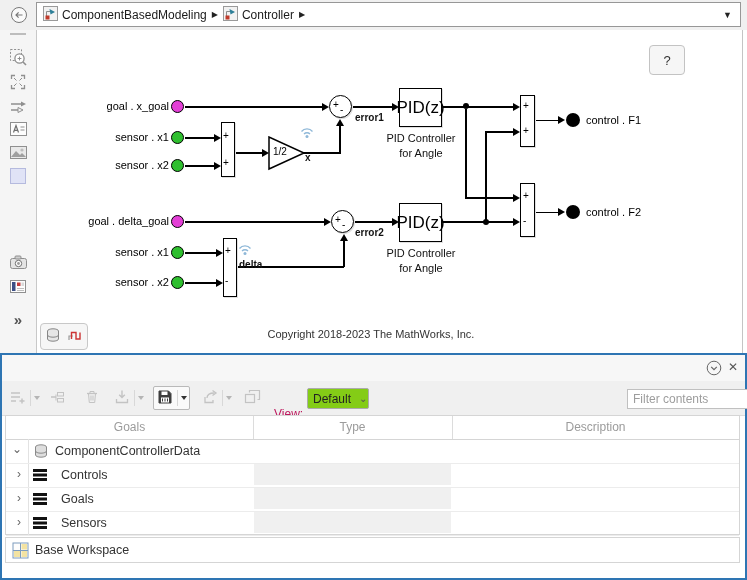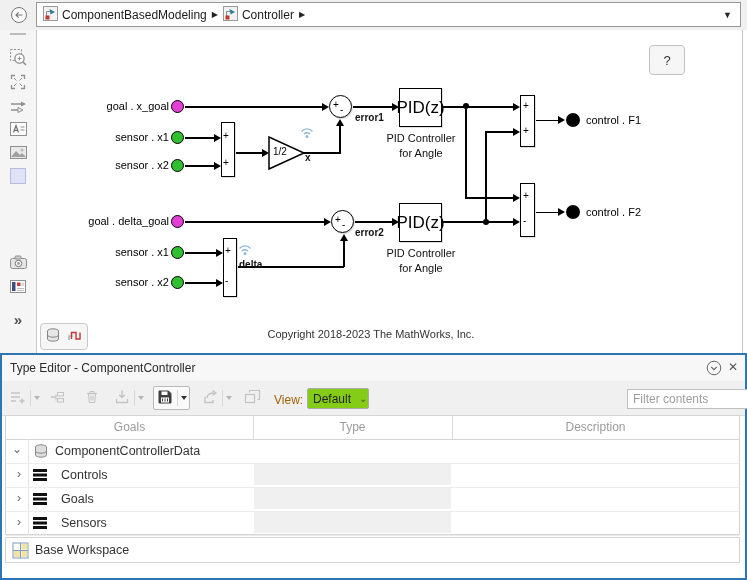--- a/index.html
+++ b/index.html
@@ -51,21 +51,21 @@
   .ptitle{position:absolute;left:8px;top:6px;font-size:12px;color:#2b2b2b;}
   .picon{position:absolute;border:none;background:transparent;padding:0;cursor:pointer;}
   .pclose{font-size:12px;color:#555;}
   .ptoolbar{position:absolute;left:0;top:26px;width:743px;height:34px;background:#f0f0f0;border-bottom:1px solid #dcdcdc;}
   .tbtn{position:absolute;top:5px;height:24px;border:1px solid transparent;background:transparent;padding:0 2px;
         display:flex;align-items:center;gap:3px;cursor:pointer;border-radius:2px;}
   .tbtn.framed{border-color:#b9b9b9;background:#fafafa;}
   .caret{width:0;height:0;border-left:3.5px solid transparent;border-right:3.5px solid transparent;border-top:4px solid #b5b5b5;}
   .caret.dark{border-top-color:#333;}
   .vsep{width:1px;height:16px;background:#d8d8d8;}
-  .viewlbl{position:absolute;left:272px;top:12px;font-size:12px;color:#a16207;}
+  .viewlbl{position:absolute;left:272px;top:26px;font-size:12px;color:#be185d;}
   .viewsel{position:absolute;left:305px;top:7px;width:62px;height:21px;background:#84cc16;border:1px solid #ababab;border-radius:2px;
            font-size:12px;color:#222;display:flex;align-items:center;padding:0 5px;gap:8px;cursor:pointer;box-sizing:border-box;}
   .viewsel .vcaret{margin-left:auto;color:#555;font-size:10px;line-height:10px;}
   .filter{position:absolute;left:625px;top:8px;width:112px;height:18px;border:1px solid #c0c0c0;font-size:12px;color:#333;
           padding:0 5px;font-family:"Liberation Sans",sans-serif;}
   .filter::placeholder{color:#9d9d9d;}
   .ttable{position:absolute;left:3px;top:60px;width:735px;height:120px;border:1px solid #d5d5d5;background:#fff;box-sizing:border-box;}
   .thead{position:absolute;left:0;top:0;width:100%;height:23px;border-bottom:1px solid #d5d5d5;}
   .thcell{position:absolute;top:4px;font-size:12px;color:#9b9b9b;text-align:center;}
   .colline{position:absolute;top:0;width:1px;height:23px;background:#dcdcdc;}
@@ -319,21 +319,20 @@
       <span><svg width="16" height="16">
             <path d="M2 13v-4h4" fill="none" stroke="#9a9a9a" stroke-width="1.2"></path>
             <path d="M4.5 12V5.5h4.5V12h4V5.5" fill="none" stroke="#c33" stroke-width="1.4"></path>
           </svg></span>
     </button>
   </div>
 </div>
 
 <div class="panel">
   <div class="phead">
-    <div class="ptitle">Type Editor - ComponentController</div>
     <button class="picon" style="left:704px;top:5px">
       <span><svg width="16" height="16">
             <circle cx="8" cy="8" r="6.8" fill="none" stroke="#666"></circle>
             <path d="M5.2 6.8 8 9.6l2.8-2.8" fill="none" stroke="#666" stroke-width="1.2"></path>
           </svg></span>
     </button>
     <button class="picon pclose" style="left:726px;top:5px">
       <span>✕</span>
     </button>
   </div>

